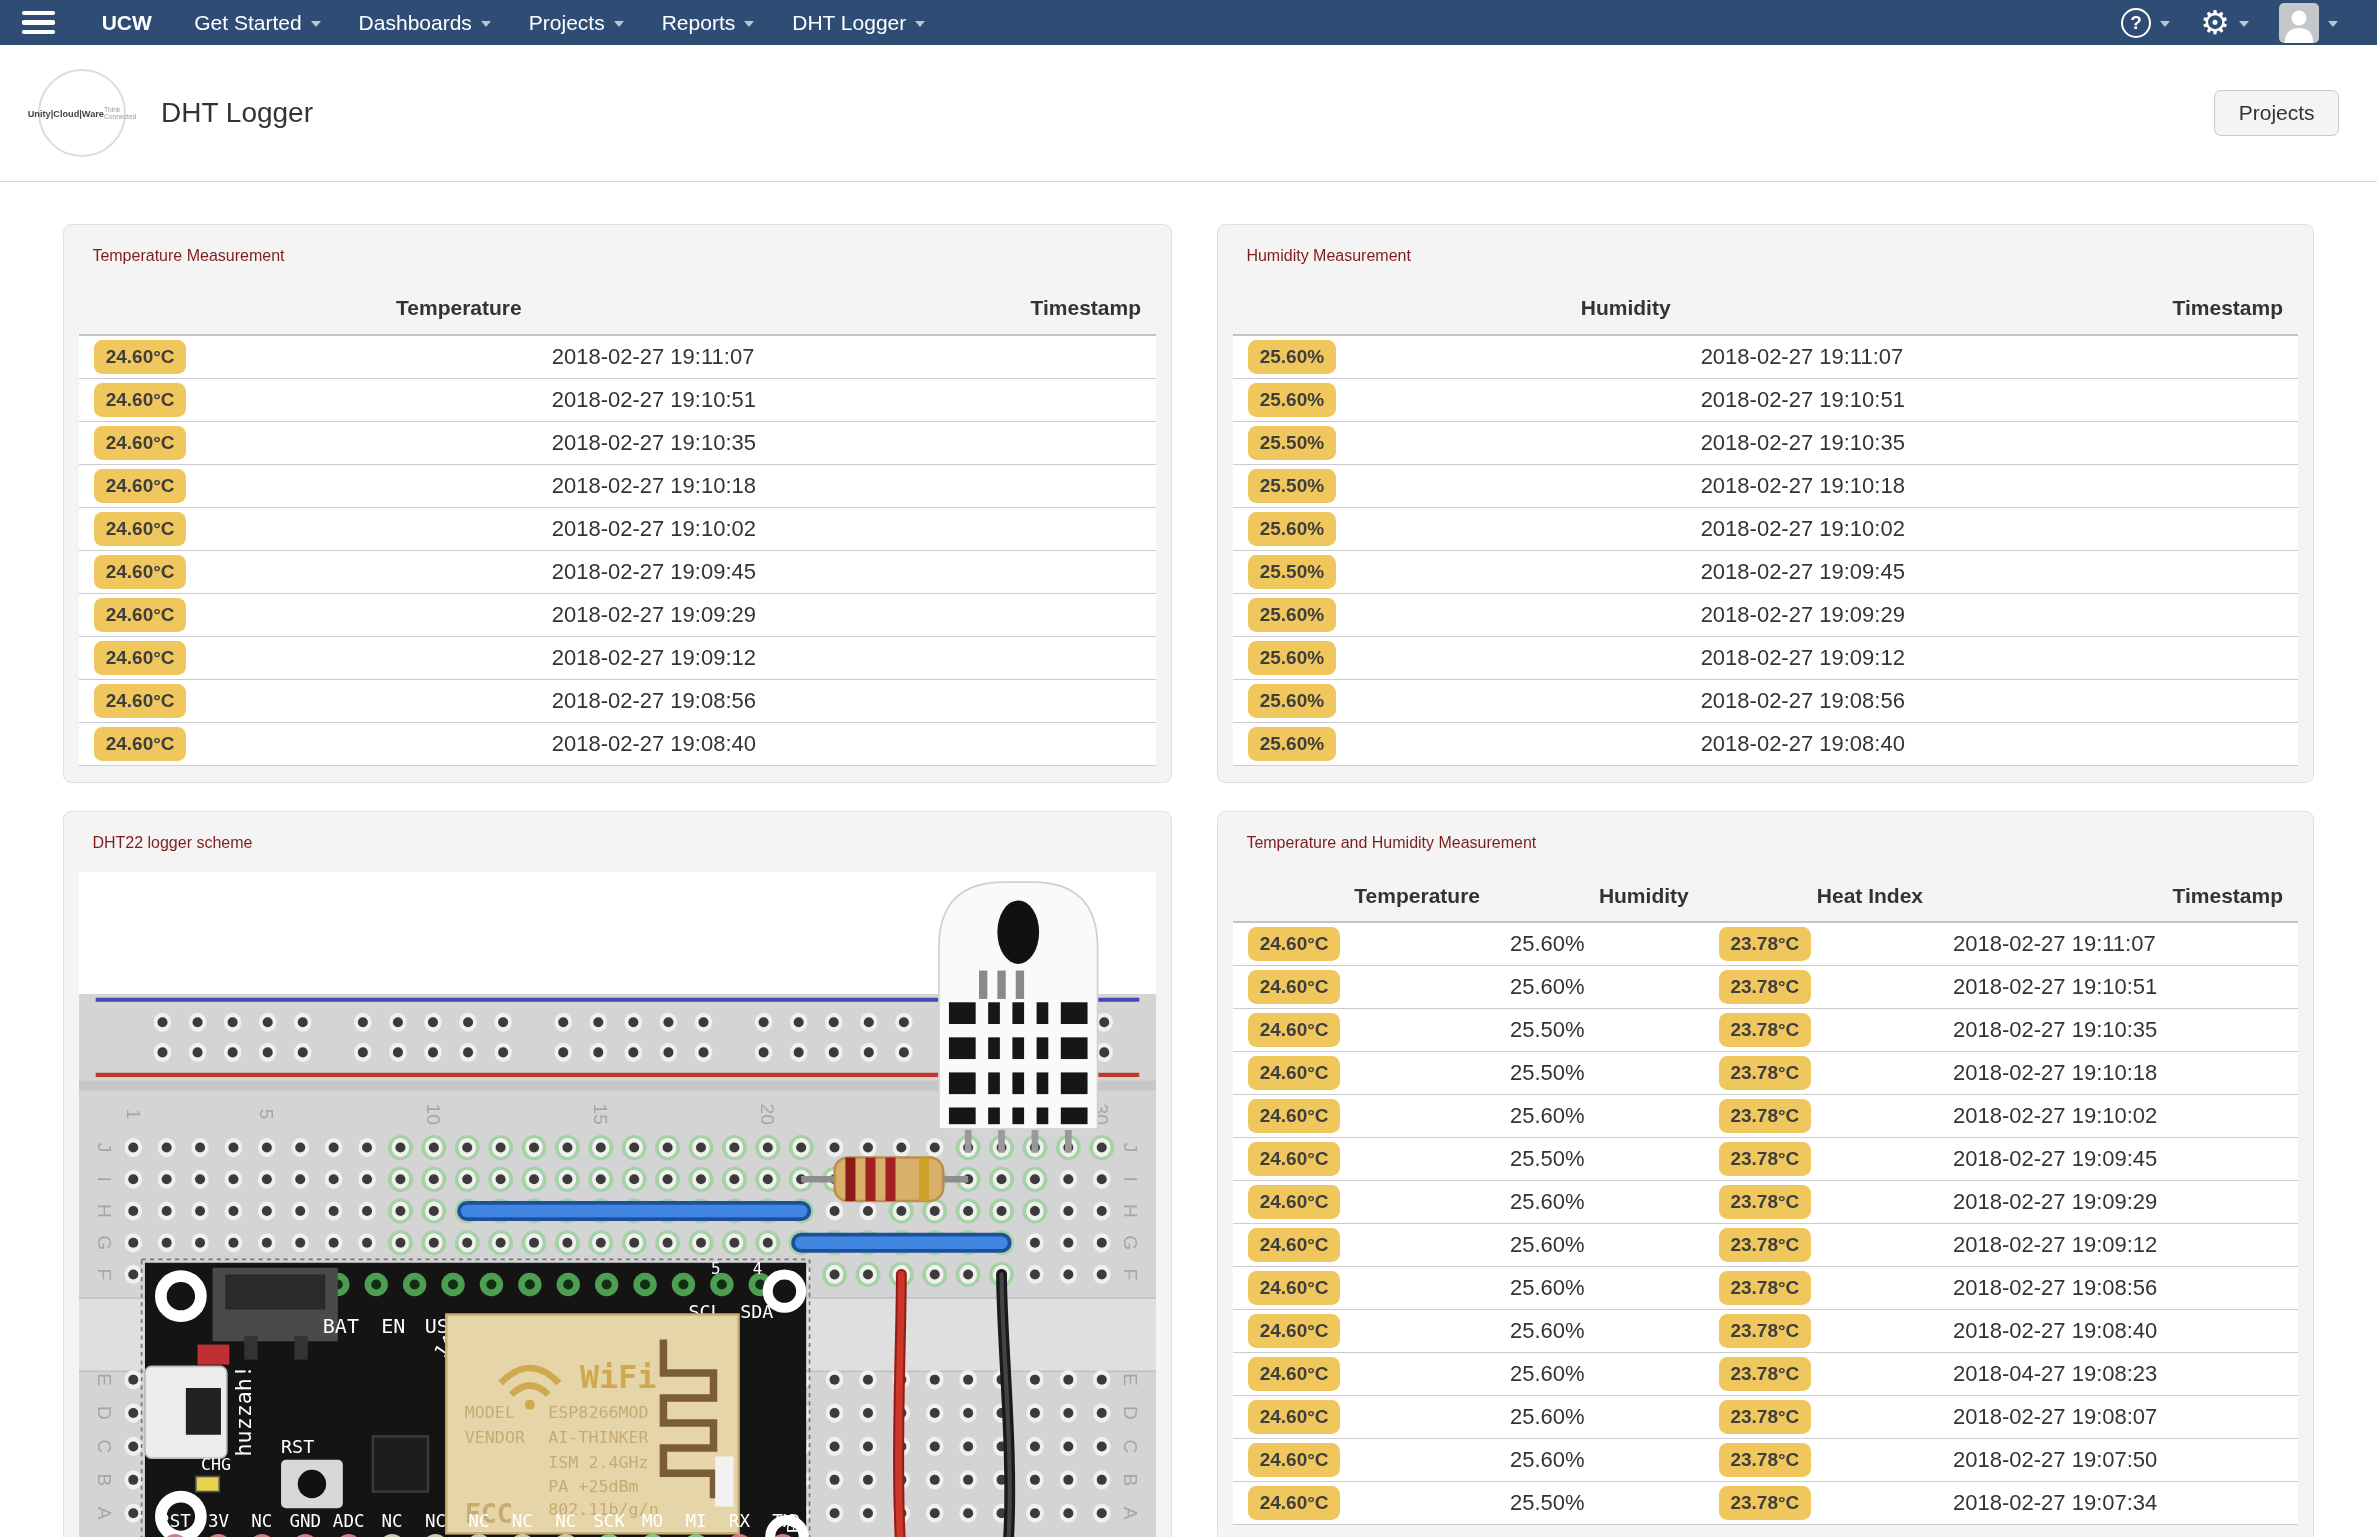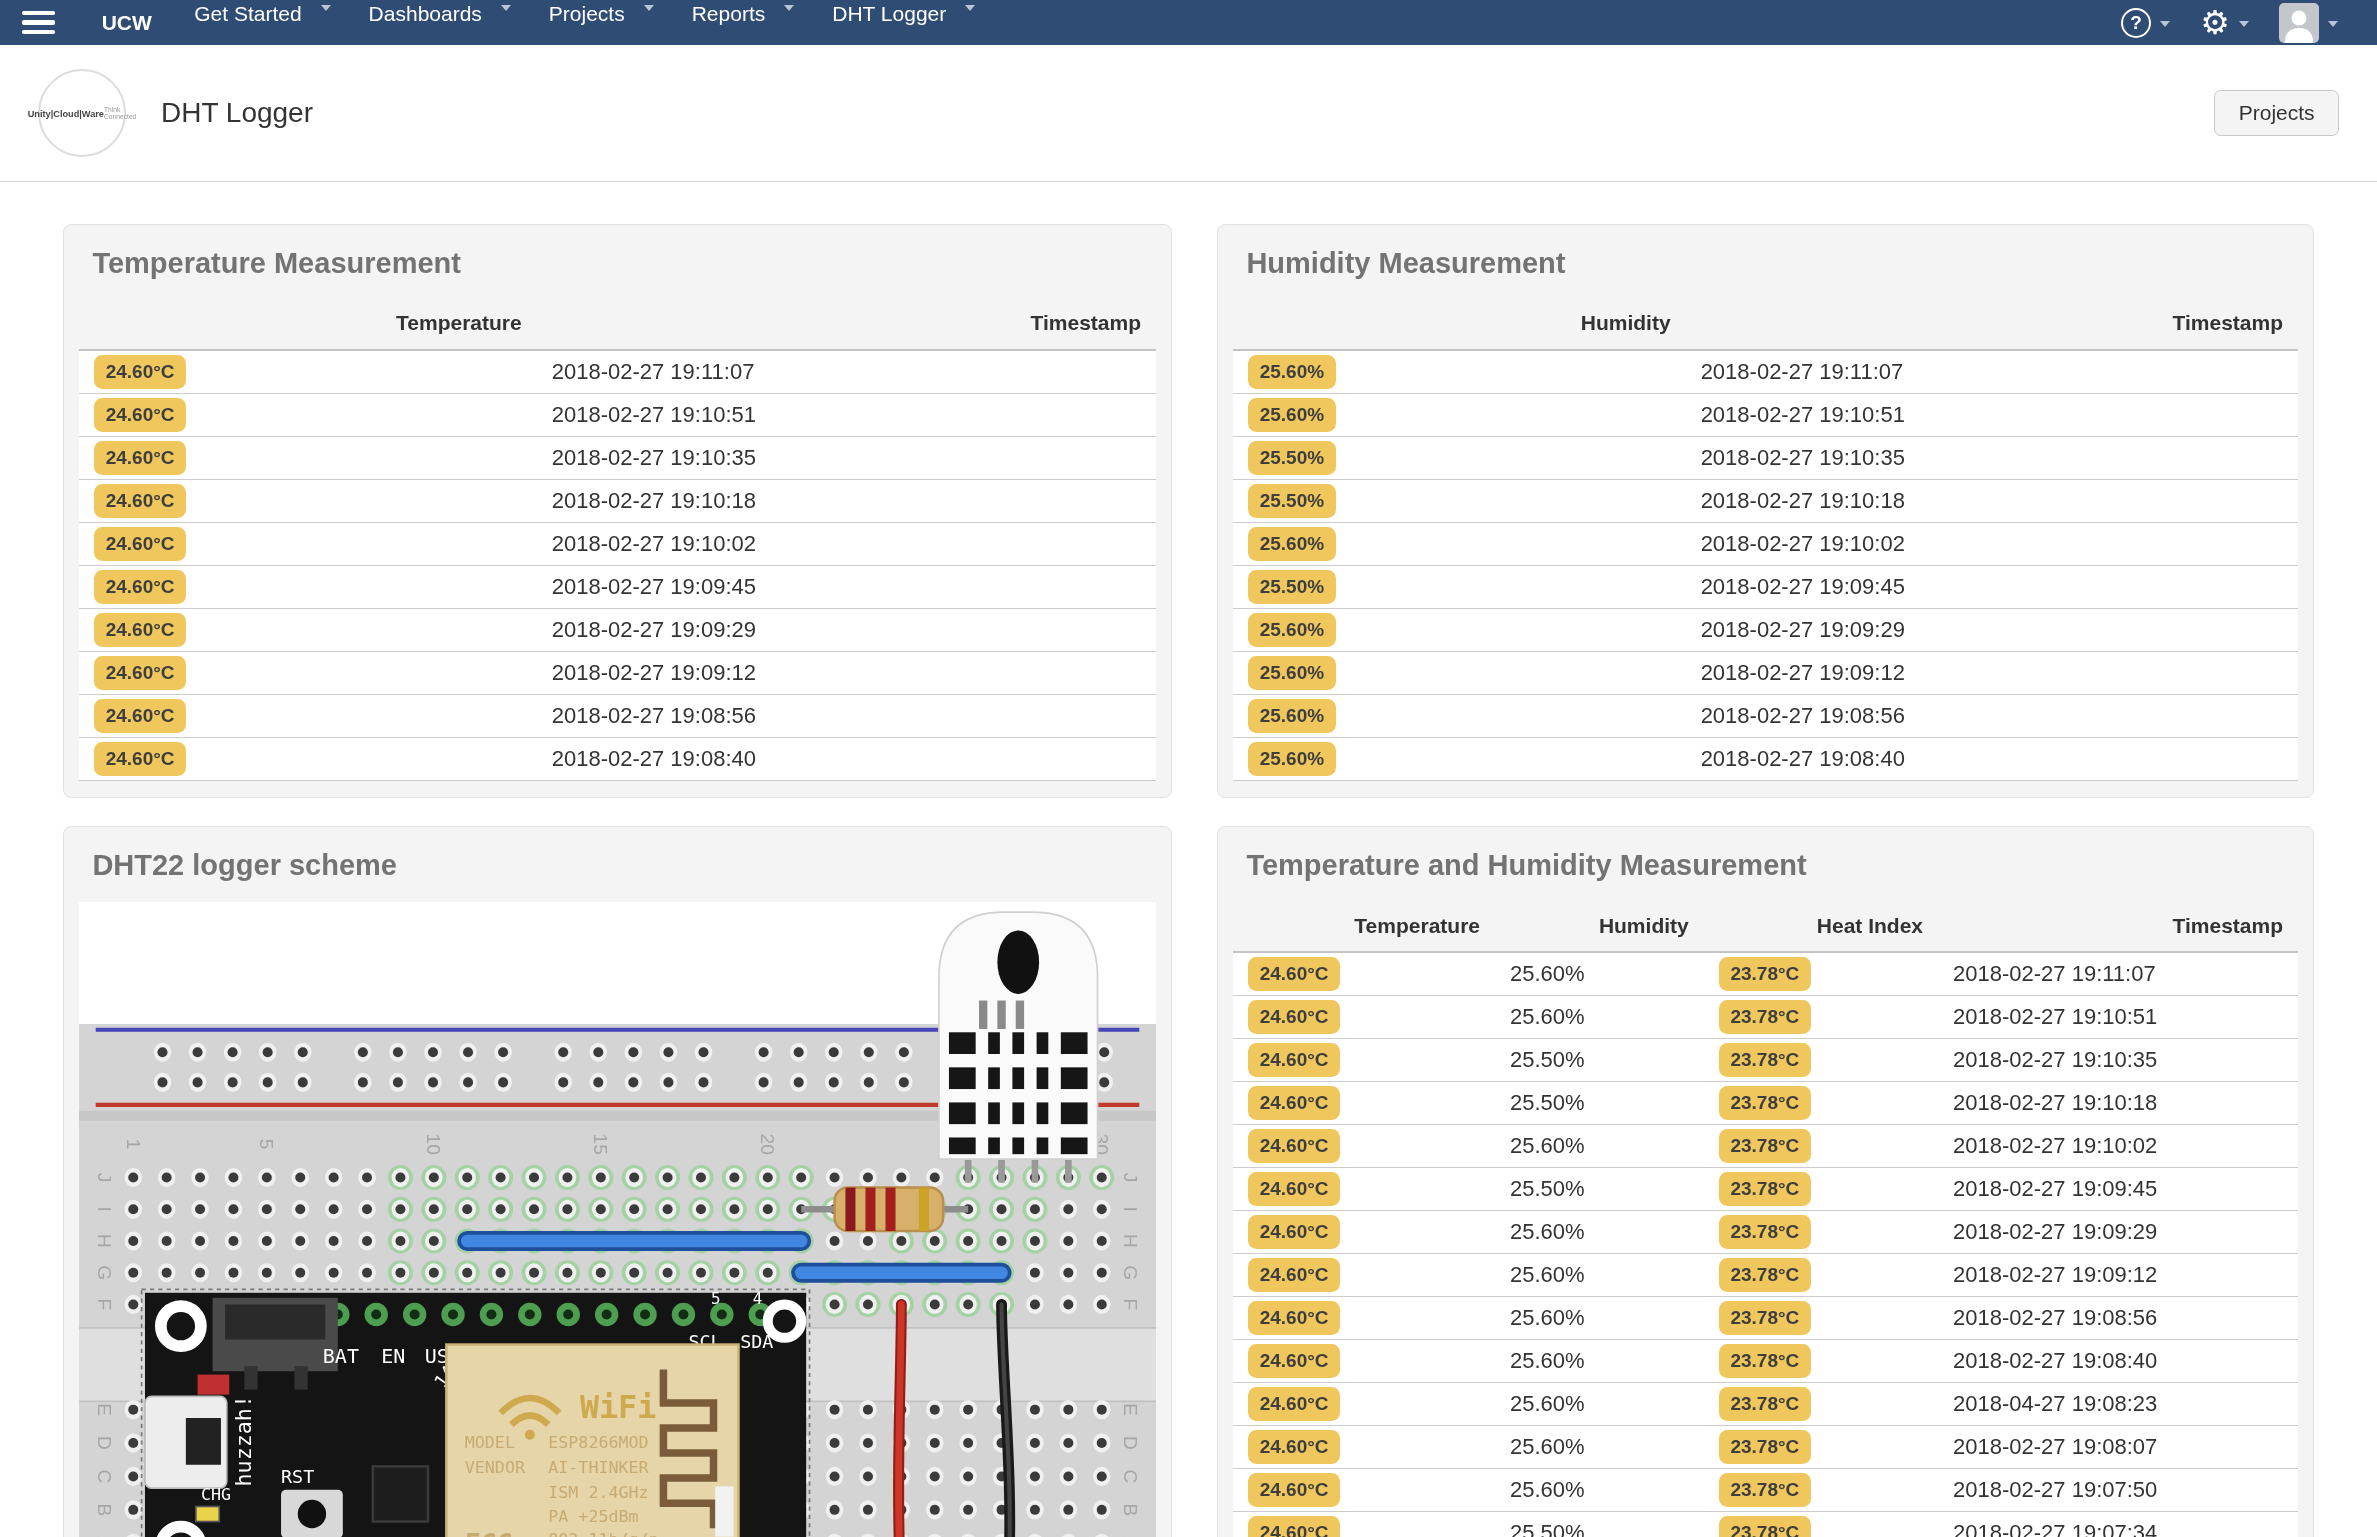--- a/index.html
+++ b/index.html
@@ -8,21 +8,21 @@
   }
   *{box-sizing:border-box}
   html,body{margin:0;padding:0;width:2377px;height:1538px;overflow:hidden;
     font-family:"Liberation Sans",sans-serif;background:#fff;color:var(--text)}
   
   .navbar{height:45px;background:var(--navbar-bg);display:flex;align-items:center;padding:8px 22px}
   .hamburger{display:flex;flex-direction:column;gap:5px;width:33px;margin-right:35px;cursor:pointer}
   .hamburger span{height:4.2px;background:#fff;border-radius:1.7px}
   .brand{color:#fff;font-weight:bold;font-size:21px;margin-right:11.7px;text-decoration:none;padding:0 11.7px}
   .nav-items{display:flex;align-items:center;height:45px}
-  .nav-item{display:flex;gap:19px;color:#fff;font-size:21px;height:42px;
+  .nav-item{display:flex;align-items:center;gap:9px;color:#fff;font-size:21px;height:42px;
     padding:0 19px;text-decoration:none;cursor:pointer}
   .caret{width:0;height:0;border-left:5.8px solid transparent;border-right:5.8px solid transparent;
     border-top:6.7px solid #b9c4d4;margin-top:3.3px}
   .nav-right{margin-left:auto;display:flex;align-items:center;gap:6.7px;padding-right:5px}
   .icon-group{display:flex;align-items:center;gap:9.2px;padding:0 11.7px;cursor:pointer}
   .help-circle{width:30px;height:30px;border:2.5px solid #fff;border-radius:50%;color:#fff;
     font-size:19px;font-weight:bold;display:flex;align-items:center;justify-content:center}
   .gear{font-size:33px;color:#fff;font-family:"DejaVu Sans",sans-serif;line-height:33px}
   .avatar{width:40px;height:40px;border-radius:5px;background:#c3c7cb;overflow:hidden;display:block}
   
@@ -33,21 +33,21 @@
   .logo-line1{font-size:9.2px;font-weight:bold;color:#444;margin-top:1.7px}
   .logo-line2{font-size:6.7px;color:#999;margin-top:0.8px}
   .page-title{font-size:28px;color:#333;font-weight:400}
   .dash-btn{margin-left:auto;font-size:21px;color:#333;background:#f4f4f4;border:1.7px solid #c9c9c9;
     border-radius:6.7px;padding:10px 23.4px;cursor:pointer;font-family:inherit}
   
   .content{padding:42px 63px 0;display:grid;grid-template-columns:1fr 1fr;column-gap:45px;row-gap:28px;
     align-items:start}
   .panel{background:var(--panel-bg);border:1.7px solid var(--panel-border);border-radius:8.3px;
     padding:10px 15px 16.7px}
-  .panel-title{font-size:29px;font-weight:bold;color:#737373;margin:11.7px 0 20px 13.4px}
+  .panel-title{font-size:16px;font-weight:normal;color:#7f1d1d;margin:11.7px 0 20px 13.4px}
   table{width:100%;border-collapse:collapse;table-layout:fixed}
   th{text-align:right;font-size:21px;font-weight:bold;color:#333;padding:11.7px 15px 13.4px;
     border-bottom:2.5px solid #c3c3c3}
   tbody tr{background:#fff;border-bottom:1.7px solid var(--row-line)}
   td{font-size:22px;color:#333;padding:4.2px 15px;height:43px;vertical-align:middle;white-space:nowrap}
   .badge{display:inline-block;background:var(--badge-bg);color:var(--badge-text);font-weight:bold;
     font-size:19px;padding:5.8px 11.7px;border-radius:8.3px}
   .scheme-svg{display:block;margin-top:5px}
 </style>
 </head>

